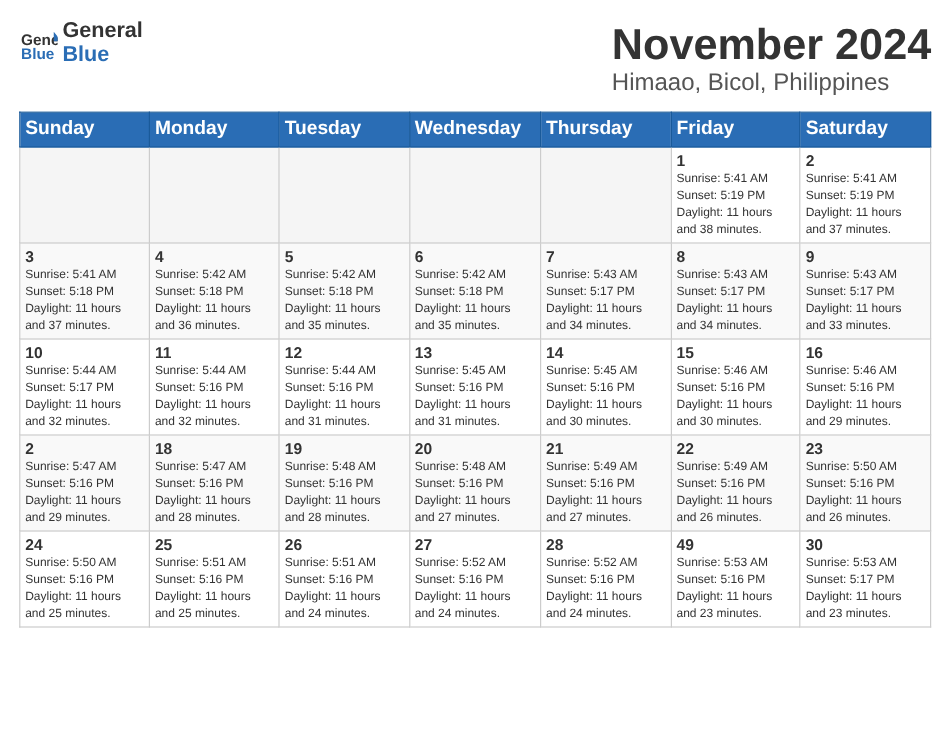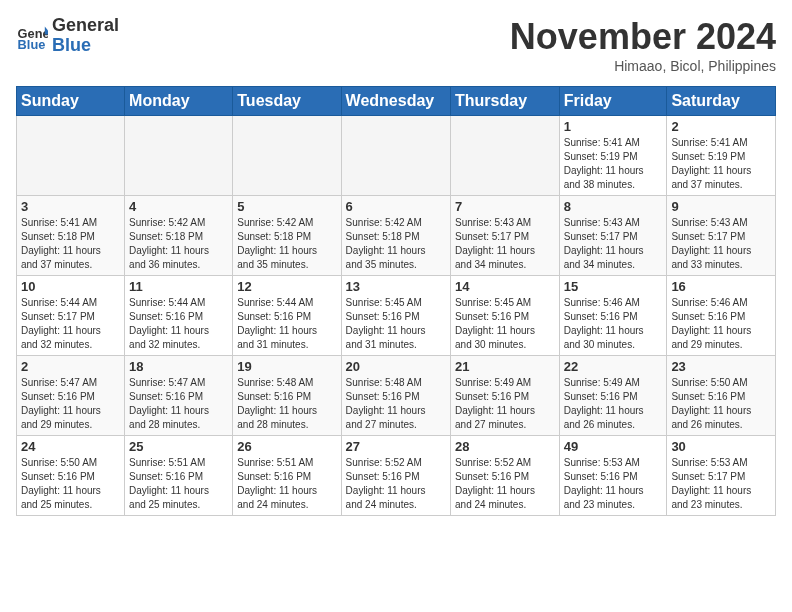--- a/index.html
+++ b/index.html
@@ -34,29 +34,29 @@
     .logo-blue {
       font-size: 18px;
       font-weight: bold;
       color: #2a6db5;
     }
     .logo-icon {
       width: 32px;
       height: 32px;
     }
     .title-block {
-      text-align: right;
+      text-align: left;
     }
     .month-title {
       font-size: 36px;
       font-weight: bold;
       color: #333;
     }
     .location {
-      font-size: 14px;
+      font-size: 20px;
       color: #555;
     }
     .calendar {
       width: 100%;
       border-collapse: collapse;
     }
     .calendar th {
       background-color: #2a6db5;
       color: #fff;
       font-size: 16px;

